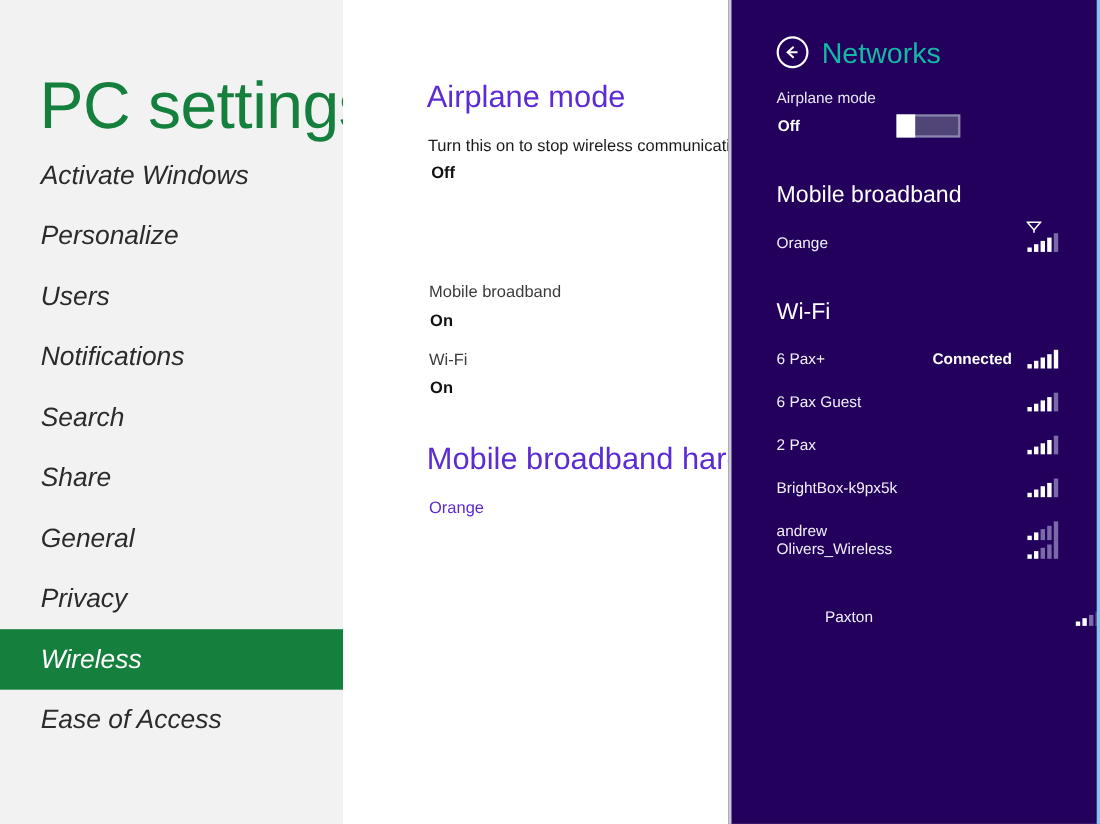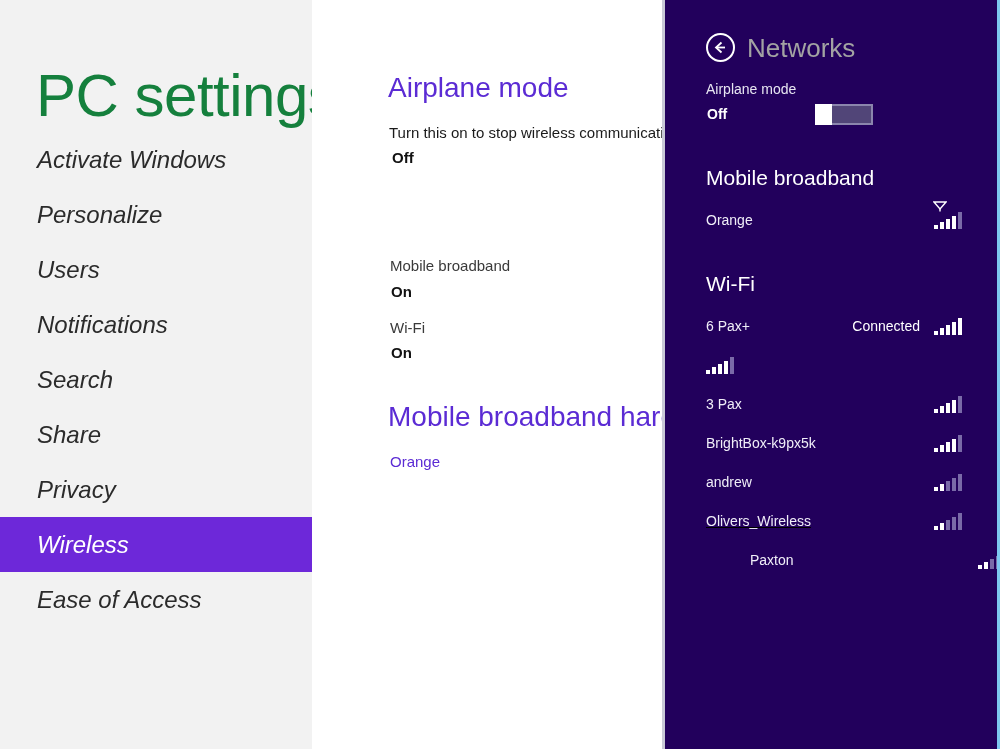--- a/index.html
+++ b/index.html
@@ -52,21 +52,21 @@
     align-items: center;
     padding-left: 37px;
     box-sizing: border-box;
     font-size: 24px;
     font-weight: 300;
     color: #2b2b2b;
     white-space: nowrap;
     font-style: italic;
   }
   .nav-item.selected {
-    background: #6d28d9;
+    background: #15803d;
     color: #ffffff;
   }
 
   
   #content {
     position: absolute;
     left: 312px;
     top: 0;
     width: 688px;
     height: 749px;
@@ -154,21 +154,21 @@
     border: 2px solid #ffffff;
     border-radius: 50%;
     box-sizing: border-box;
     position: relative;
     flex: 0 0 auto;
   }
   #back-button svg { position: absolute; left: 4px; top: 4px; }
   #networks-title {
     font-size: 26px;
     font-weight: 300;
-    color: #a3a3a3;
+    color: #14b8a6;
     white-space: nowrap;
     line-height: 1;
   }
   .np-label {
     position: absolute;
     font-size: 14px;
     color: #e8e6f2;
     white-space: nowrap;
   }
   .np-state {
@@ -211,21 +211,21 @@
     align-items: center;
   }
   .net-name {
     font-size: 14px;
     color: #f0eef8;
     white-space: nowrap;
     flex: 1 1 auto;
   }
   .net-status {
     font-size: 14px;
-    font-weight: normal;
+    font-weight: bold;
     color: #ffffff;
     white-space: nowrap;
     margin-right: 14px;
   }
   .signal {
     flex: 0 0 auto;
     display: flex;
     align-items: flex-end;
     gap: 2px;
     height: 17px;
@@ -264,20 +264,23 @@
           <span>Users</span>
         </div>
         <div class="nav-item">
           <span>Notifications</span>
         </div>
         <div class="nav-item">
           <span>Search</span>
         </div>
         <div class="nav-item">
           <span>Share</span>
+        </div>
+        <div class="nav-item">
+          <span>General</span>
         </div>
         <div class="nav-item">
           <span>Privacy</span>
         </div>
         <div class="nav-item selected">
           <span>Wireless</span>
         </div>
         <div class="nav-item">
           <span>Ease of Access</span>
         </div>
@@ -364,30 +367,31 @@
           <span class="net-status">Connected</span>
           <span class="signal">
             <span class="bar b1"></span>
             <span class="bar b2"></span>
             <span class="bar b3"></span>
             <span class="bar b4"></span>
             <span class="bar b5"></span>
           </span>
         </div>
         <div class="net-row" style="top: 350px;">
+          <span class="net-name">6 Pax Guest</span>
           <span class="signal">
             <span class="bar b1"></span>
             <span class="bar b2"></span>
             <span class="bar b3"></span>
             <span class="bar b4"></span>
             <span class="bar b5 dim"></span>
           </span>
         </div>
         <div class="net-row" style="top: 389px;">
-          <span class="net-name">3 Pax</span>
+          <span class="net-name">2 Pax</span>
           <span class="signal">
             <span class="bar b1"></span>
             <span class="bar b2"></span>
             <span class="bar b3"></span>
             <span class="bar b4"></span>
             <span class="bar b5 dim"></span>
           </span>
         </div>
         <div class="net-row" style="top: 428px;">
           <span class="net-name">BrightBox-k9px5k</span>
@@ -402,21 +406,21 @@
         <div class="net-row" style="top: 467px;">
           <span class="net-name">andrew</span>
           <span class="signal">
             <span class="bar b1"></span>
             <span class="bar b2"></span>
             <span class="bar b3 dim"></span>
             <span class="bar b4 dim"></span>
             <span class="bar b5 dim"></span>
           </span>
         </div>
-        <div class="net-row" style="top: 506px; text-decoration: underline;">
+        <div class="net-row" style="top: 484px;">
           <span class="net-name">Olivers_Wireless</span>
           <span class="signal">
             <span class="bar b1"></span>
             <span class="bar b2"></span>
             <span class="bar b3 dim"></span>
             <span class="bar b4 dim"></span>
             <span class="bar b5 dim"></span>
           </span>
         </div>
         <div class="net-row" style="top: 545px; margin-left: 44px;">

